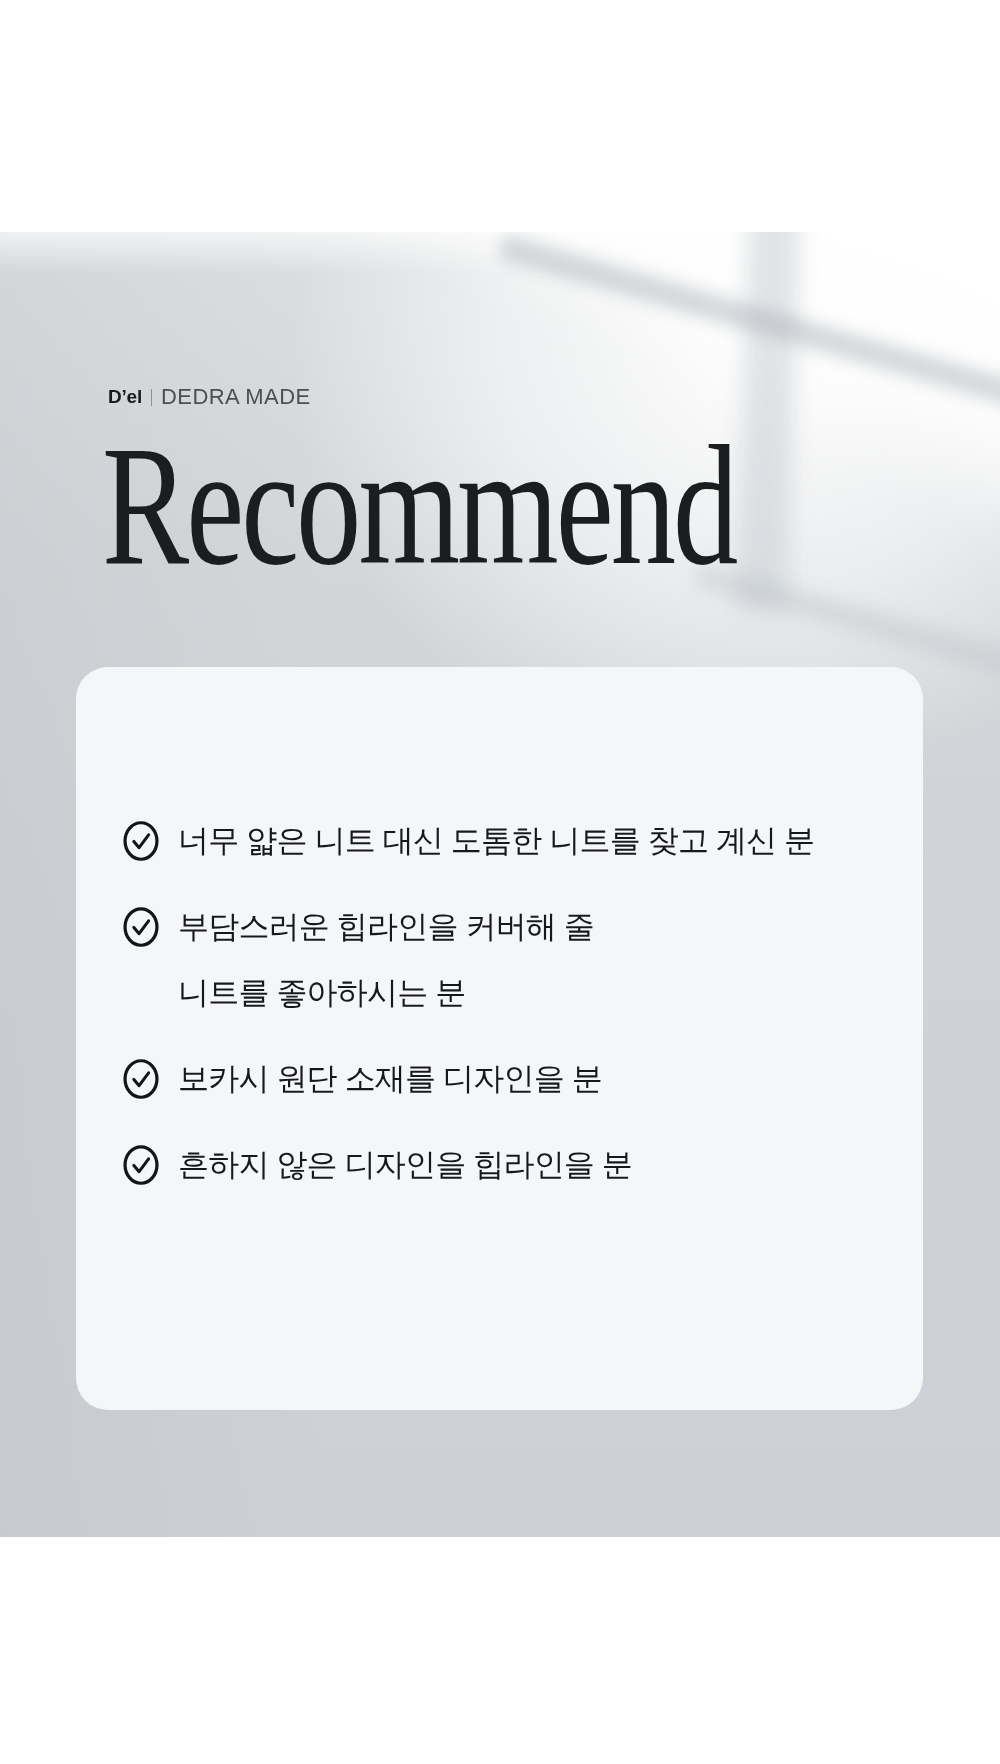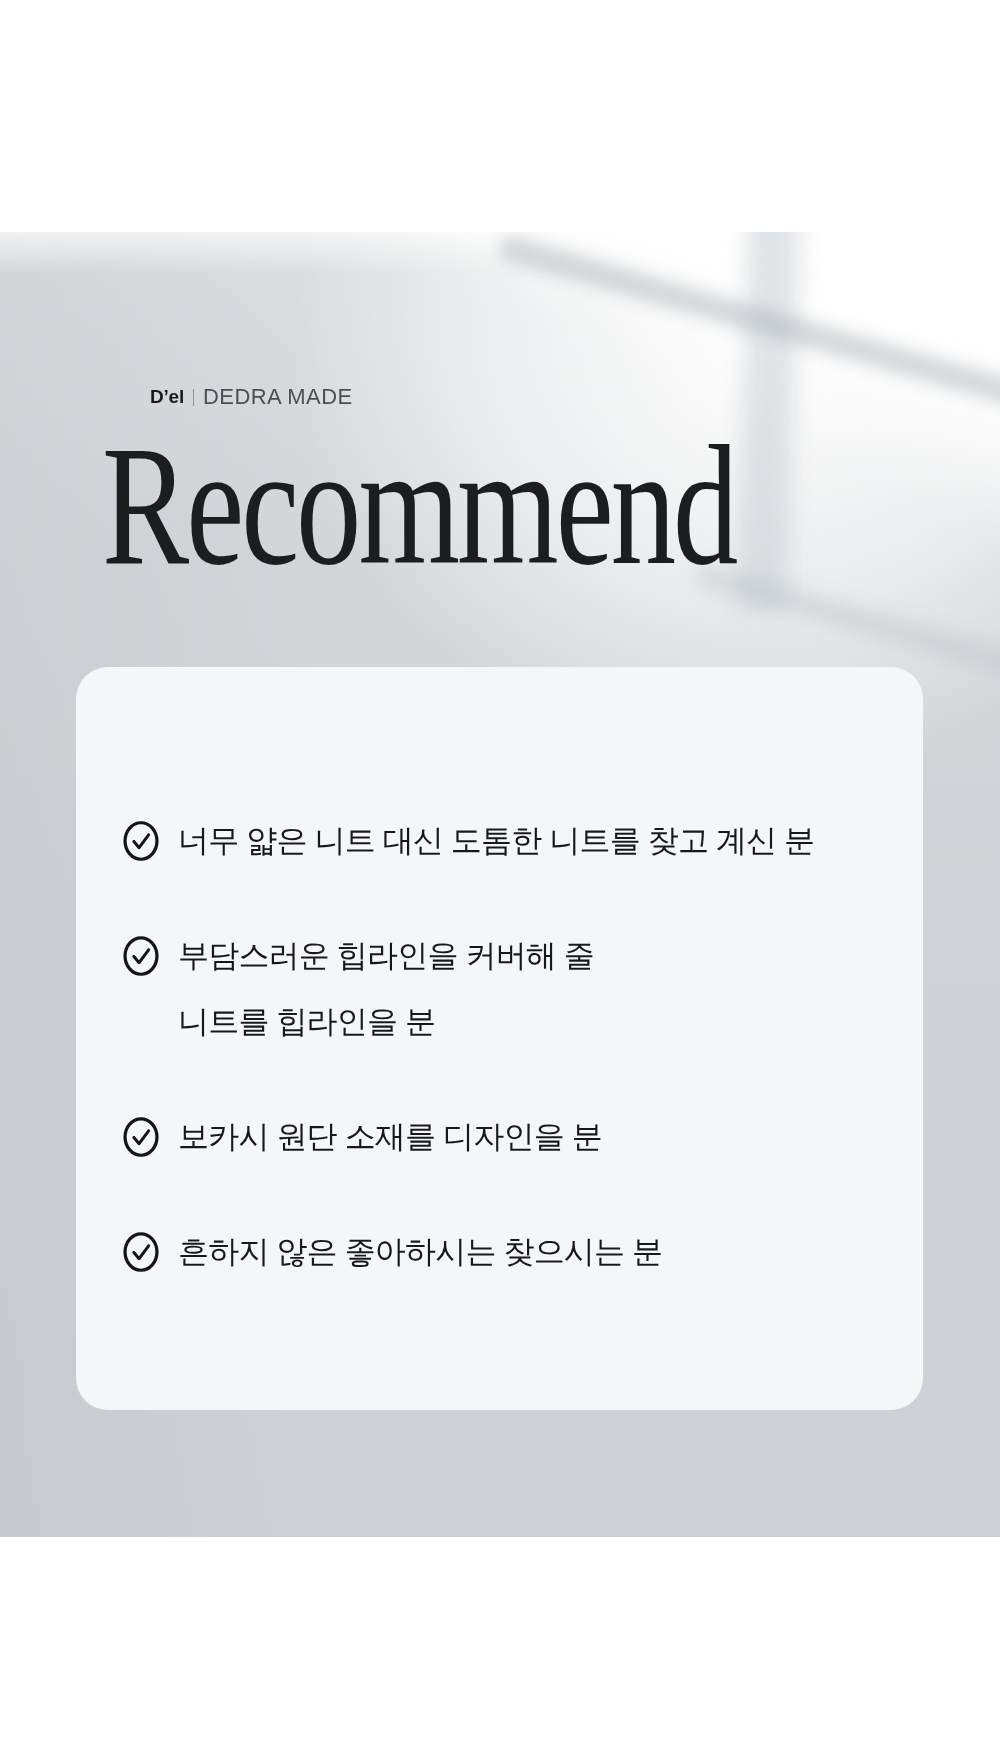--- a/index.html
+++ b/index.html
@@ -50,21 +50,21 @@
     filter:blur(9px);
   }
 
   
   .brand{
     position:absolute;left:108px;top:152px;
     display:flex;align-items:center;gap:9px;
     white-space:nowrap;
   }
   .brand-logo{
-    font-size:19px;font-weight:700;color:#191a1c;letter-spacing:-0.2px;margin-left:42px;
+    font-size:19px;font-weight:700;color:#191a1c;letter-spacing:-0.2px;
   }
   .brand-divider{
     width:1px;height:17px;background:#8d9194;
   }
   .brand-label{
     font-size:22px;font-weight:400;color:#4c4f52;letter-spacing:0.4px;
   }
 
   
   .page-title{
@@ -76,21 +76,21 @@
     white-space:nowrap;
   }
 
   
   .card{
     position:absolute;left:76px;top:435px;width:847px;height:743px;
     background:#f5f6f8;border-radius:32px;
     box-sizing:border-box;
     padding:153px 40px 0 46px;
   }
-  .check-list{display:flex;flex-direction:column;row-gap:73px;}
+  .check-list{display:flex;flex-direction:column;row-gap:44px;}
   .row{display:flex;align-items:flex-start;gap:18px;}
   .check{flex:none;width:38px;height:42px;margin-top:0;}
   .item-text{
     font-size:31px;color:#17181a;letter-spacing:-0.8px;font-weight:400;
   }
   .item-text .line{display:block;line-height:42px;}
   .item-text .line2{display:block;line-height:42px;margin-top:24px;}
 </style>
 </head>
 <body>
@@ -126,41 +126,41 @@
           </div>
         </div>
 
         <div class="row">
           <svg class="check" viewBox="0 0 40 44" xmlns="http://www.w3.org/2000/svg">
             <ellipse cx="20" cy="22" rx="16.8" ry="19.2" fill="none" stroke="#141518" stroke-width="3.4"></ellipse>
             <path d="M12.5 22.5 L18 29 L28 15.5" fill="none" stroke="#141518" stroke-width="3.2" stroke-linecap="round" stroke-linejoin="round"></path>
           </svg>
           <div class="item-text">
             <span class="line">부담스러운 힙라인을 커버해 줄</span>
-            <span class="line2">니트를 힙라인을 분</span>
+            <span class="line2">니트를 좋아하시는 분</span>
           </div>
         </div>
 
         <div class="row">
           <svg class="check" viewBox="0 0 40 44" xmlns="http://www.w3.org/2000/svg">
             <ellipse cx="20" cy="22" rx="16.8" ry="19.2" fill="none" stroke="#141518" stroke-width="3.4"></ellipse>
             <path d="M12.5 22.5 L18 29 L28 15.5" fill="none" stroke="#141518" stroke-width="3.2" stroke-linecap="round" stroke-linejoin="round"></path>
           </svg>
           <div class="item-text">
             <span class="line">보카시 원단 소재를 디자인을 분</span>
           </div>
         </div>
 
         <div class="row">
           <svg class="check" viewBox="0 0 40 44" xmlns="http://www.w3.org/2000/svg">
             <ellipse cx="20" cy="22" rx="16.8" ry="19.2" fill="none" stroke="#141518" stroke-width="3.4"></ellipse>
             <path d="M12.5 22.5 L18 29 L28 15.5" fill="none" stroke="#141518" stroke-width="3.2" stroke-linecap="round" stroke-linejoin="round"></path>
           </svg>
           <div class="item-text">
-            <span class="line">흔하지 않은 좋아하시는 찾으시는 분</span>
+            <span class="line">흔하지 않은 디자인을 힙라인을 분</span>
           </div>
         </div>
 
       </div>
     </div>
   </div>
 
 </div>
 
 </body></html>

